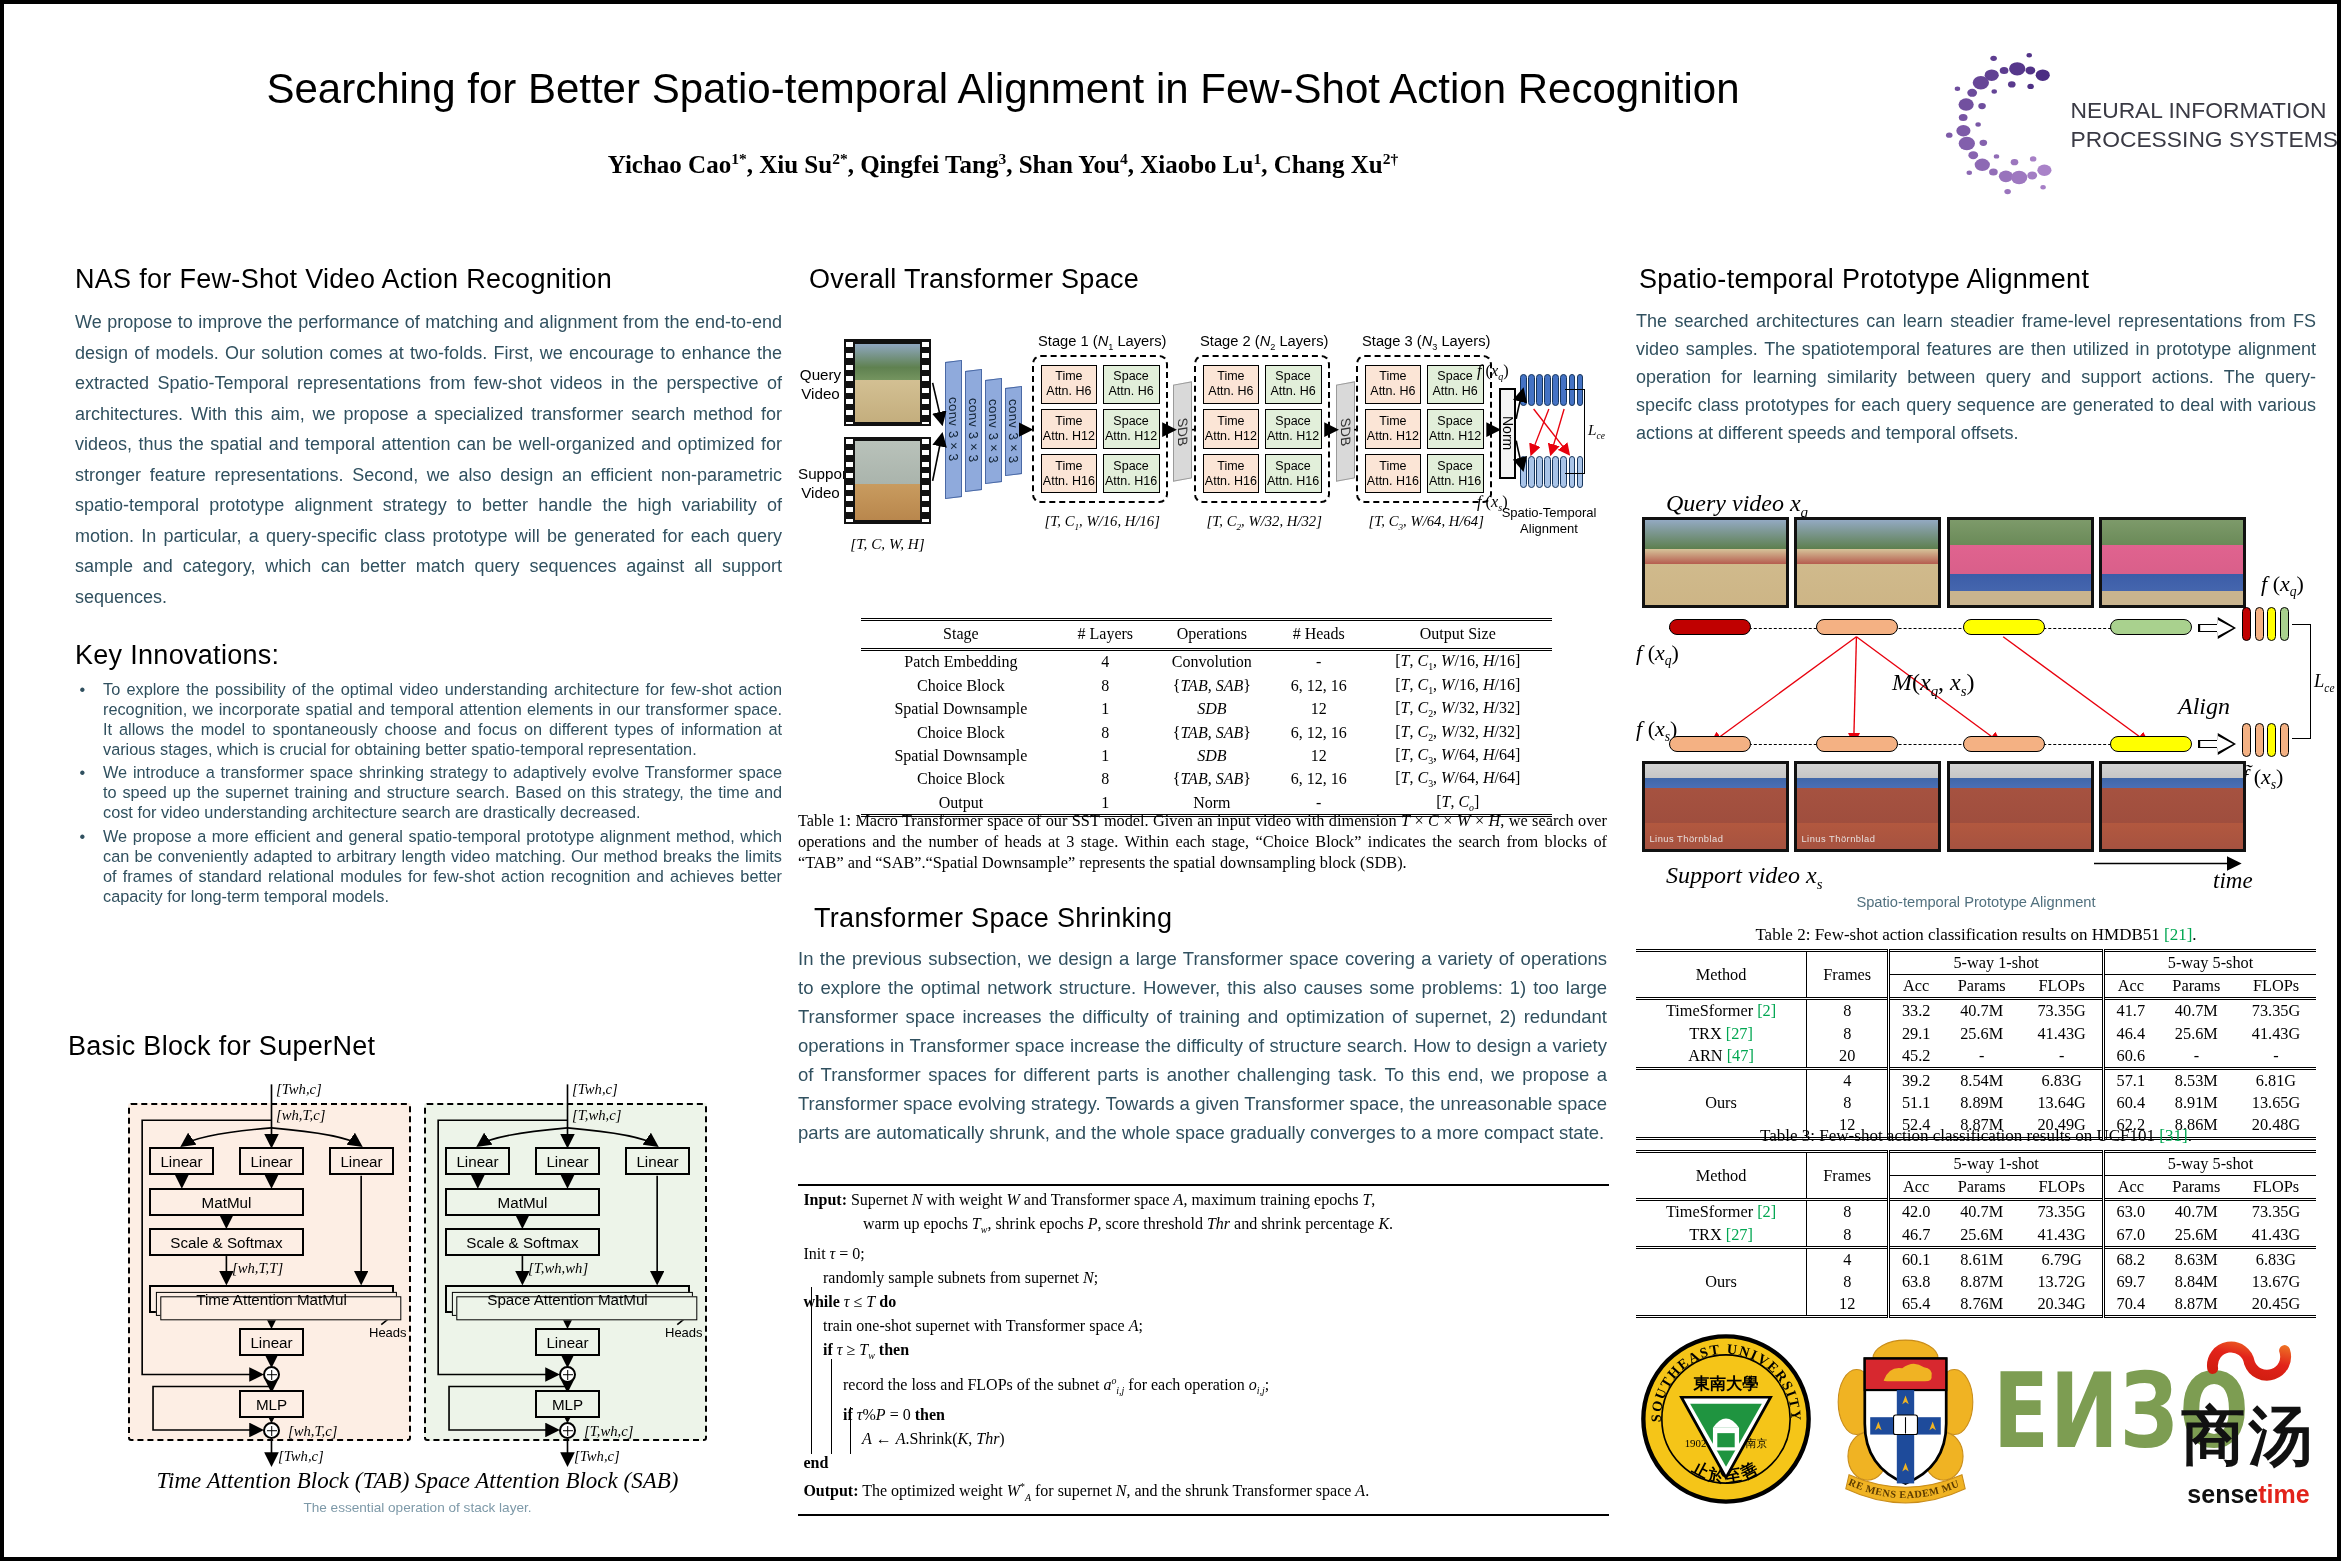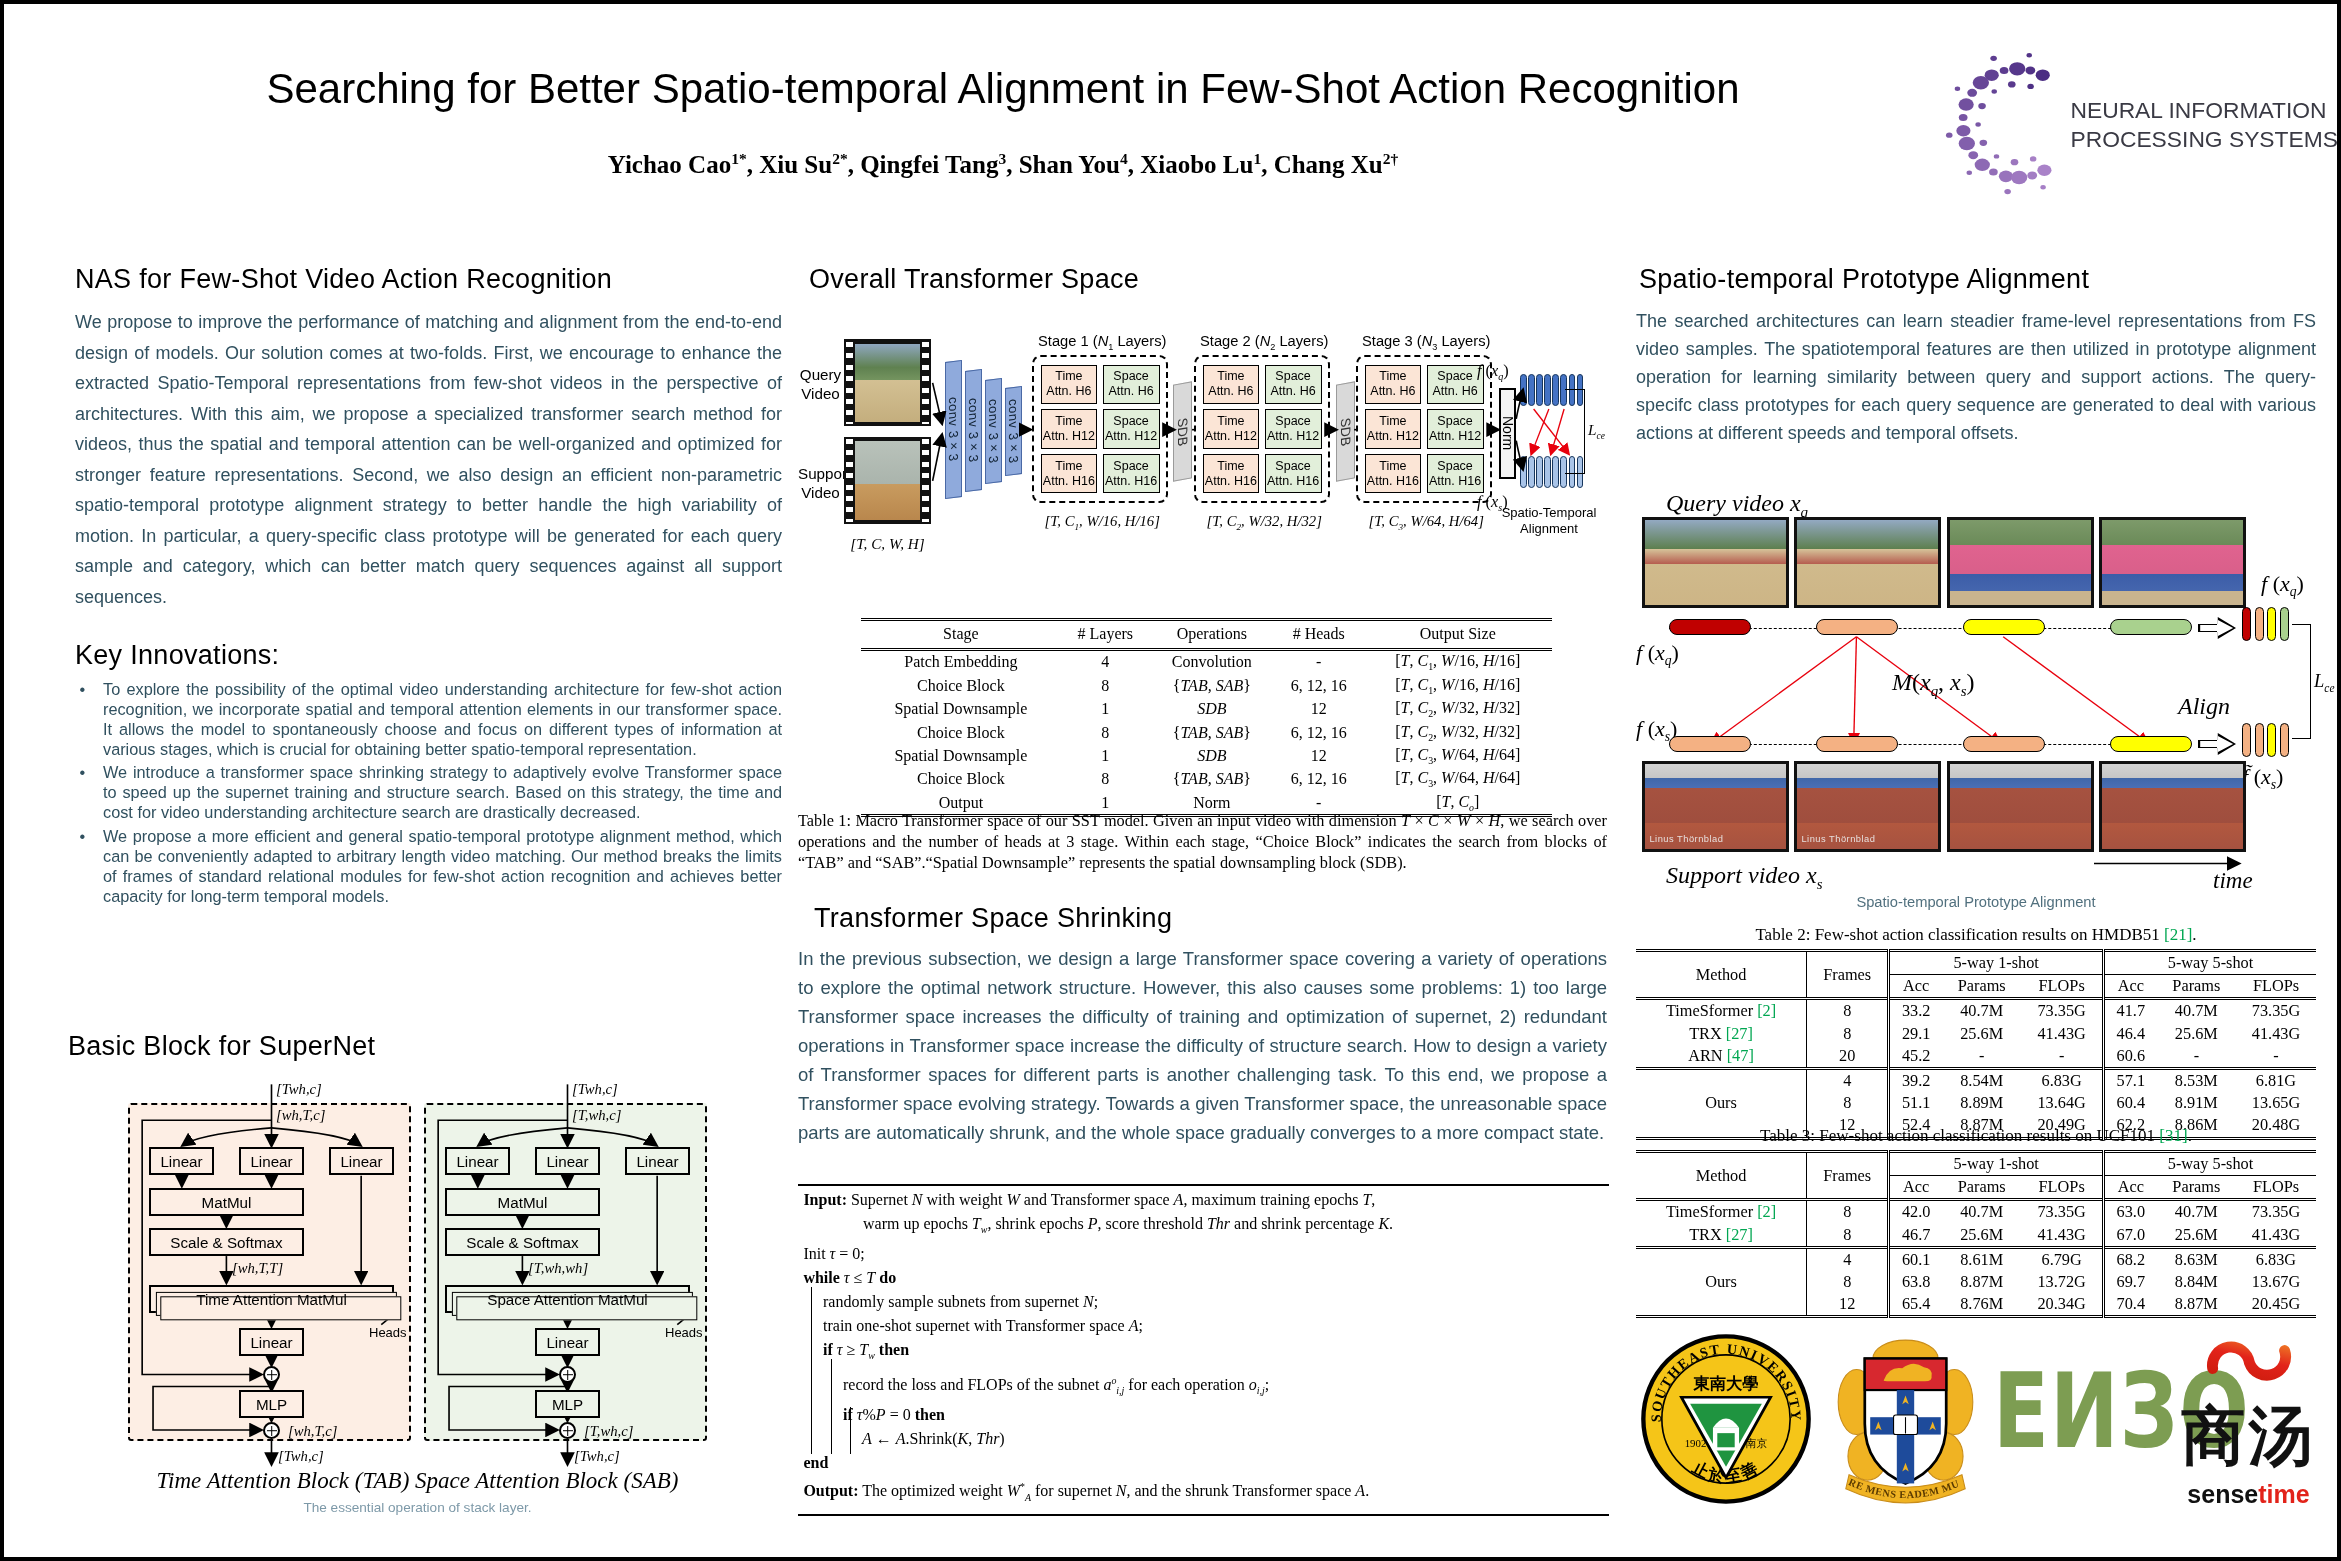--- a/index.html
+++ b/index.html
@@ -456,22 +456,22 @@
   <div class="abs body-text just" style="left:794px;top:940px;width:809px;line-height:29px;font-size:18.5px">In the previous subsection, we design a large Transformer space covering a variety of operations to explore the optimal network structure. However, this also causes some problems: 1) too large Transformer space increases the difficulty of training and optimization of supernet, 2) redundant operations in Transformer space increase the difficulty of structure search. How to design a variety of Transformer spaces for different parts is another challenging task. To this end, we propose a Transformer space evolving strategy. Towards a given Transformer space, the unreasonable space parts are automatically shrunk, and the whole space gradually converges to a more compact state.</div>
 
   <div class="abs algo">
     <div class="algo-lines">
       <div class="algo-vline" style="left:13px;top:101px;height:167px"></div>
       <div class="algo-vline" style="left:33px;top:173px;height:95px"></div>
       <div class="algo-vline" style="left:52px;top:221px;height:47px"></div>
     <div style="padding-left: 5.4px;"><b>Input:</b> Supernet <i>N</i> with weight <i>W</i> and Transformer space <i>A</i>, maximum training epochs <i>T</i>,</div>
         <div style="padding-left: 65px;">warm up epochs <i>T<sub>w</sub></i>, shrink epochs <i>P</i>, score threshold <i>Thr</i> and shrink percentage <i>K</i>.</div>
         <div style="padding-left: 5.4px;">Init <i>τ</i> = 0;</div>
+        <div style="padding-left: 25px;">randomly sample subnets from supernet <i>N</i>;</div>
         <div style="padding-left: 5.4px;"><b>while</b> <i>τ</i> ≤ <i>T</i> <b>do</b></div>
-        <div style="padding-left: 25px;">randomly sample subnets from supernet <i>N</i>;</div>
         <div style="padding-left: 25px;">train one-shot supernet with Transformer space <i>A</i>;</div>
         <div style="padding-left: 25px;"><b>if</b> <i>τ</i> ≥ <i>T<sub>w</sub></i> <b>then</b></div>
         <div style="padding-left: 45px;">record the loss and FLOPs of the subnet <i>a<sup>o</sup><sub>i,j</sub></i> for each operation <i>o<sub>i,j</sub></i>;</div>
         <div style="padding-left: 45px;"><b>if</b> <i>τ</i>%<i>P</i> = 0 <b>then</b></div>
         <div style="padding-left: 64px;"><i>A</i> ← <i>A</i>.Shrink(<i>K</i>, <i>Thr</i>)</div>
         <div style="padding-left: 5.4px;"><b>end</b></div>
         <div style="padding-left: 5.4px;"><b>Output:</b>  The optimized weight <i>W</i><sup>*</sup><sub><i>A</i></sub> for supernet <i>N</i>, and the shrunk Transformer space <i>A</i>.</div>
       </div>
   </div>
 

